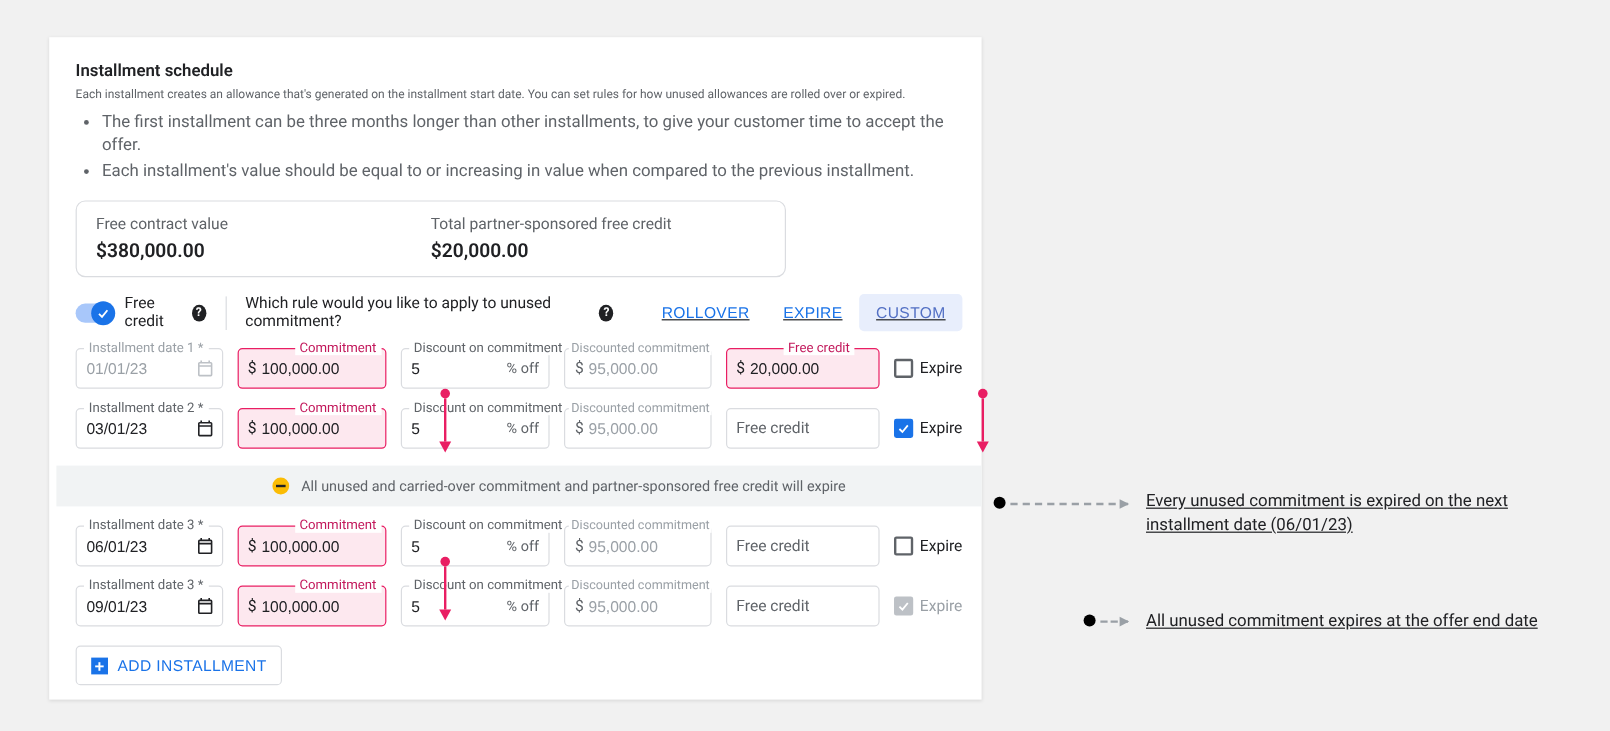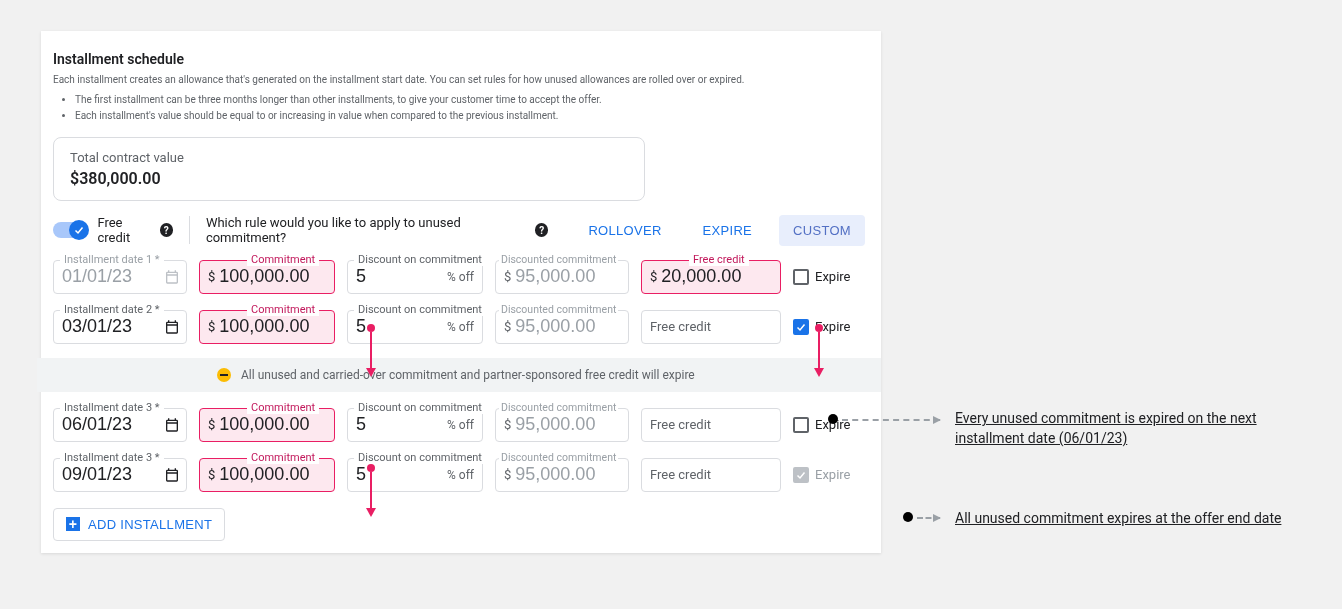--- a/index.html
+++ b/index.html
@@ -11,23 +11,23 @@
     background: #f1f1f1;
     font-family: "Roboto", "Helvetica Neue", Arial, sans-serif;
     color: #202124;
     font-size: 13px;
     position: relative;
   }
   .panel {
     position: absolute;
     left: 41px;
     top: 31px;
-    width: 840px;
+    width: 777px;
     background: #ffffff;
-    padding: 20px 16px 12px 12px;
+    padding: 20px 16px 12px 22px;
     box-shadow: 0 1px 3px rgba(0,0,0,0.1);
   }
   .title {
     font-weight: 600;
     font-size: 14px;
     color: #202124;
     margin-bottom: 6px;
   }
   .desc {
     color: #5f6368;
@@ -35,21 +35,21 @@
     line-height: 1.35;
     margin-bottom: 6px;
   }
   ul.bullets {
     color: #5f6368;
     margin: 4px 0 14px 0;
     padding-left: 22px;
   }
   ul.bullets li {
     margin-bottom: 2px;
-    font-size: 10px;
+    font-size: 14px;
     line-height: 1.4;
   }
   .totals {
     display: flex;
     border: 1px solid #dadce0;
     border-radius: 8px;
     padding: 12px 16px;
     width: 592px;
     margin-bottom: 14px;
   }
@@ -99,21 +99,21 @@
     width: 14px; height: 14px; border-radius: 50%;
     background: #202124; color: #fff; font-size: 10px;
     display: inline-flex; align-items: center; justify-content: center;
     font-weight: bold;
   }
   .vsep {
     width: 1px; height: 28px; background: #dadce0;
     margin: 0 6px;
   }
   .ruletext { font-size: 13px; color: #202124; display: flex; align-items: center; gap: 6px;}
-  .tabbtns { display: flex; gap: 13px; margin-left: 16px; }
+  .tabbtns { display: flex; gap: 0; margin-left: 16px; text-decoration: underline; }
   .tabbtn {
     color: #1a73e8;
     font-size: 13px;
     font-weight: 500;
     padding: 8px 14px;
     border: none;
     background: transparent;
     letter-spacing: 0.3px;
     cursor: pointer;
     border-radius: 4px;
@@ -156,21 +156,21 @@
   }
   .field.disabled .flabel { color: #9aa0a6; }
   .field.pink {
     border-color: #e91e63;
     background: #fde8ef;
   }
   .field.pink .flabel { color: #c2185b; margin-left: 41px; }
   .field input {
     border: none;
     background: transparent;
-    font-size: 18px;
+    font-size: 13px;
     color: #202124;
     width: 100%;
     outline: none;
     padding: 0;
   }
   .field.disabled input { color: #9aa0a6; }
   .prefix { color: #5f6368; margin-right: 4px; font-size: 13px;}
   .field.pink .prefix { color: #202124; }
   .suffix { color: #5f6368; margin-left: 4px; font-size: 12px; position: absolute; right: 8px; }
   .cal-icon {
@@ -308,22 +308,26 @@
 
   <div class="title">Installment schedule</div>
   <div class="desc">Each installment creates an allowance that's generated on the installment start date. You can set rules for how unused allowances are rolled over or expired.</div>
   <ul class="bullets">
     <li>The first installment can be three months longer than other installments, to give your customer time to accept the offer.</li>
     <li>Each installment's value should be equal to or increasing in value when compared to the previous installment.</li>
   </ul>
 
   <div class="totals">
     <div class="col">
-      <div class="label">Total contract value</div>
+      <div class="label">Free contract value</div>
       <div class="value">$380,000.00</div>
+    </div>
+    <div class="col">
+      <div class="label">Total partner-sponsored free credit</div>
+      <div class="value">$20,000.00</div>
     </div>
   </div>
 
   <div class="rulebar">
     <div class="toggle">
       <div class="knob">
         <svg viewBox="0 0 24 24" fill="none" stroke="#fff" stroke-width="3">
             <polyline points="5 13 10 18 19 7"></polyline>
           </svg>
       </div>

